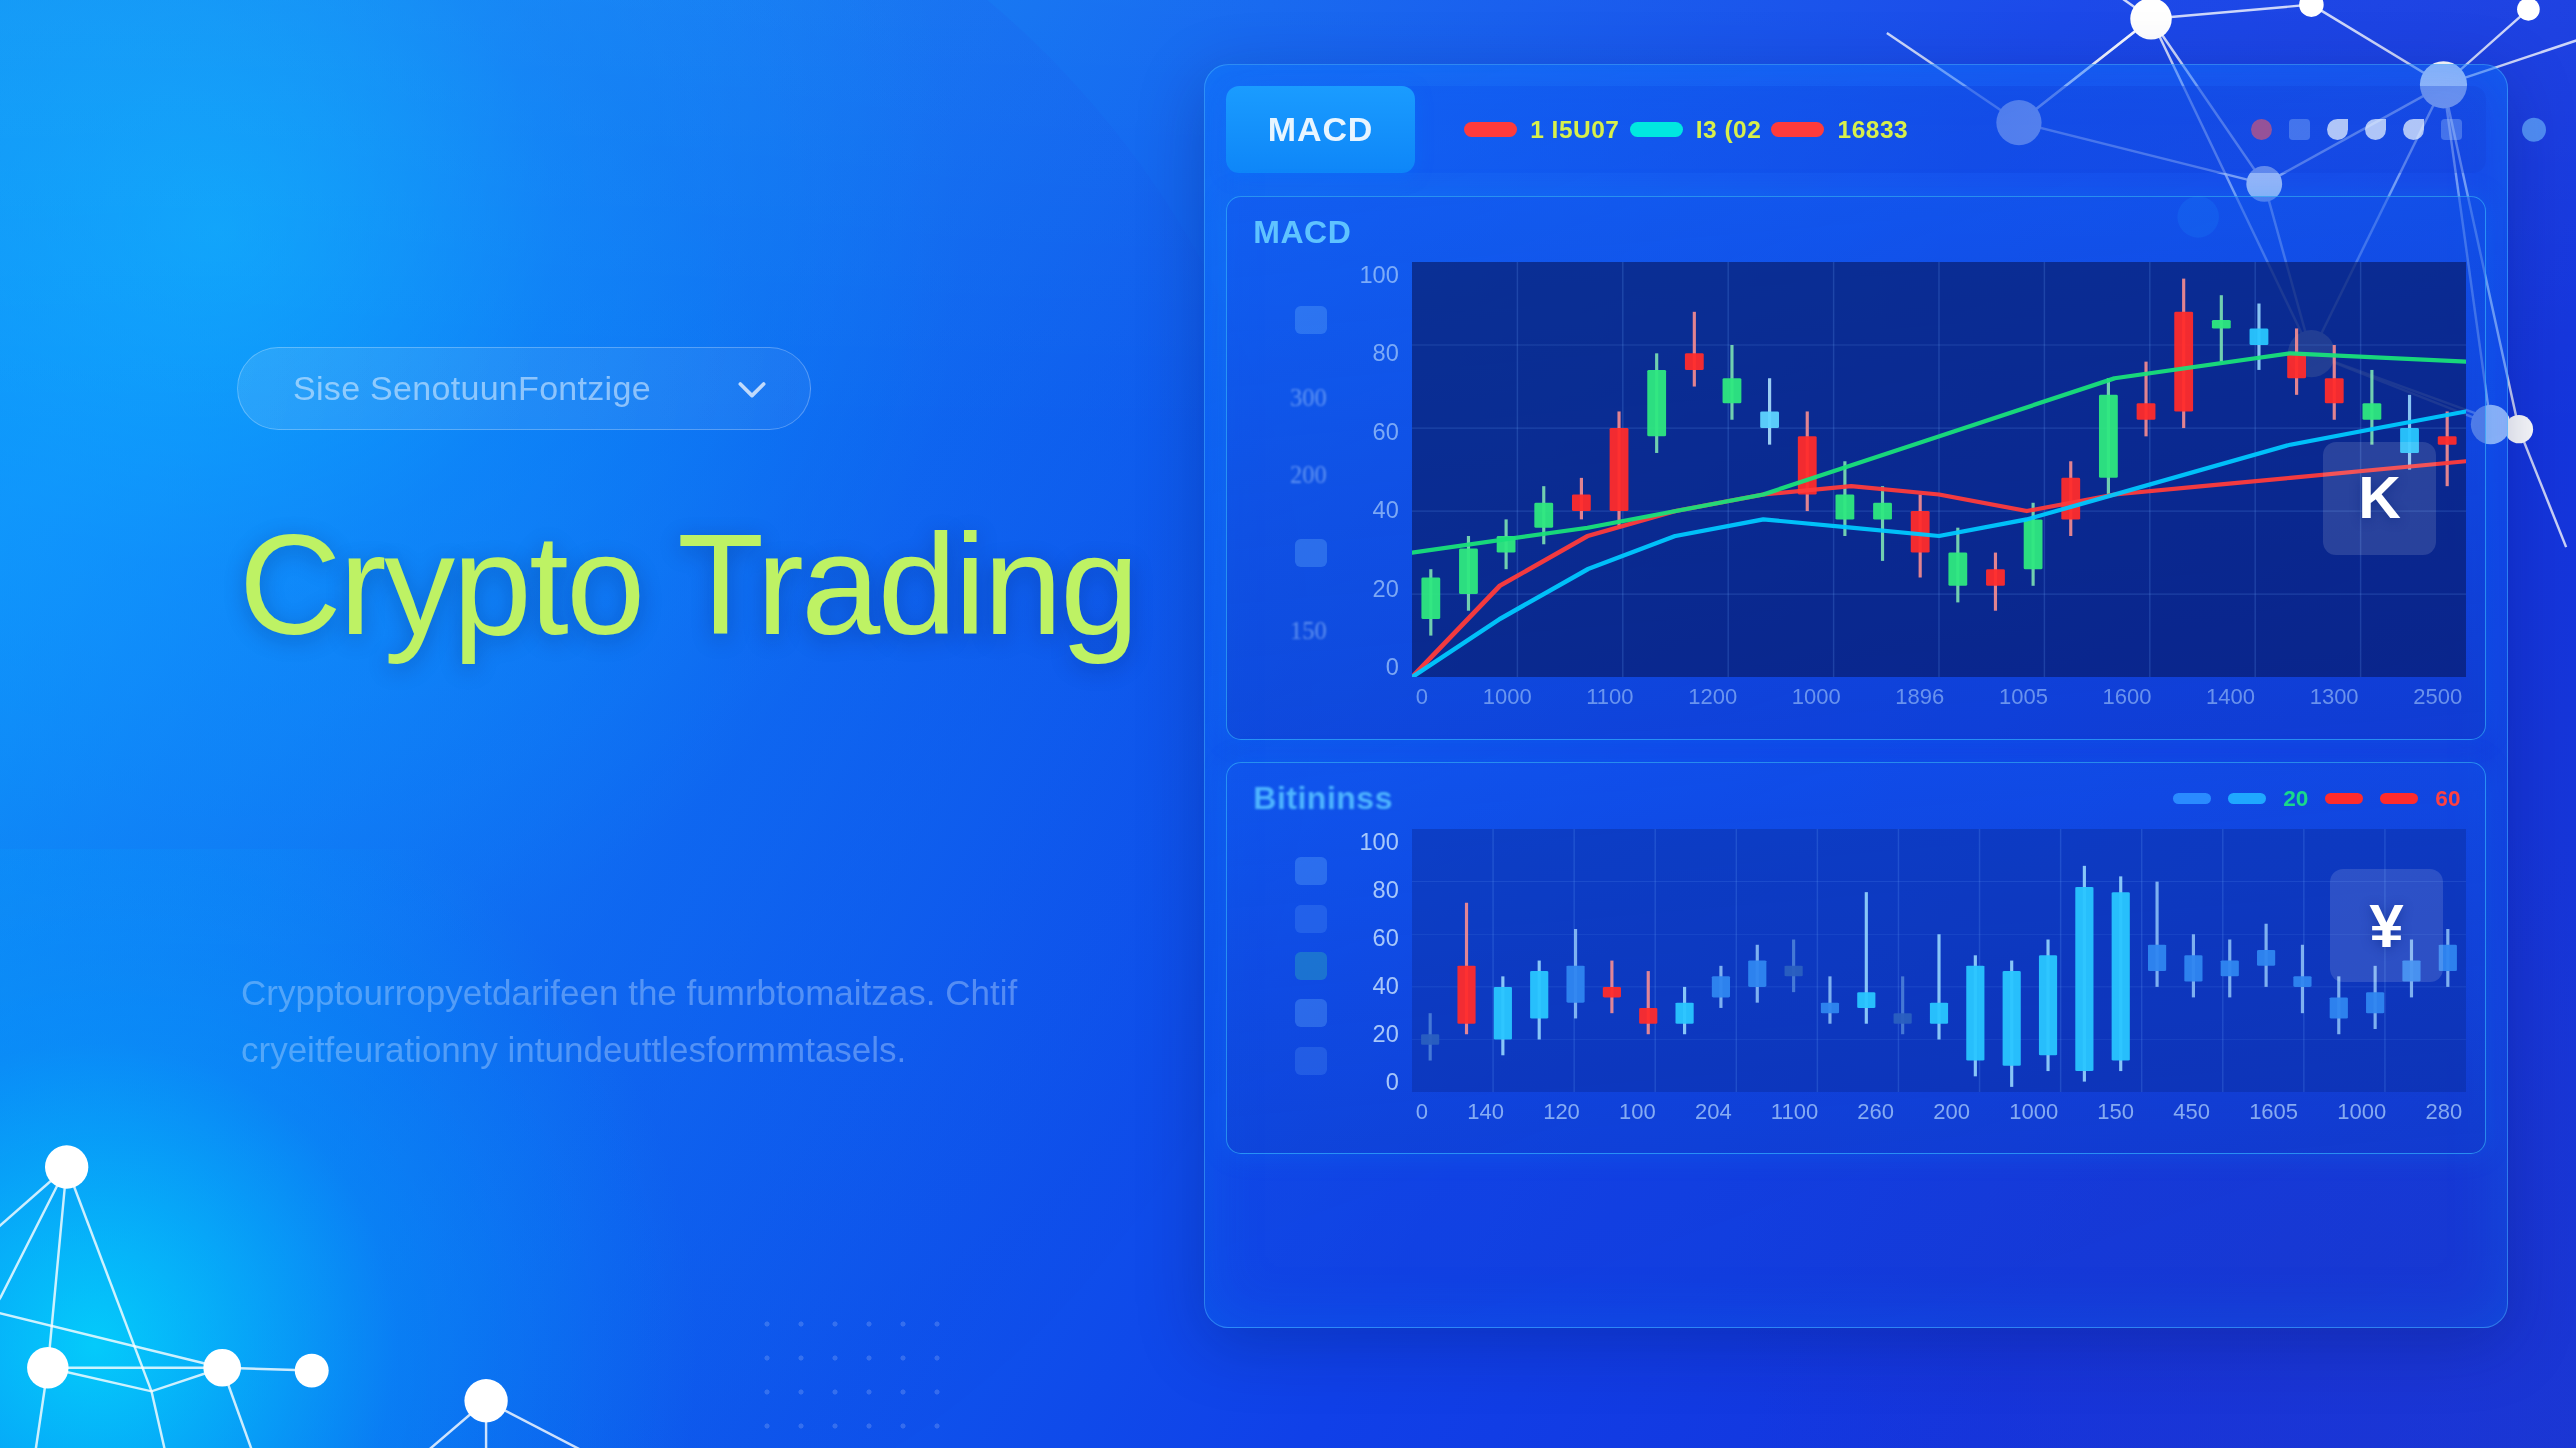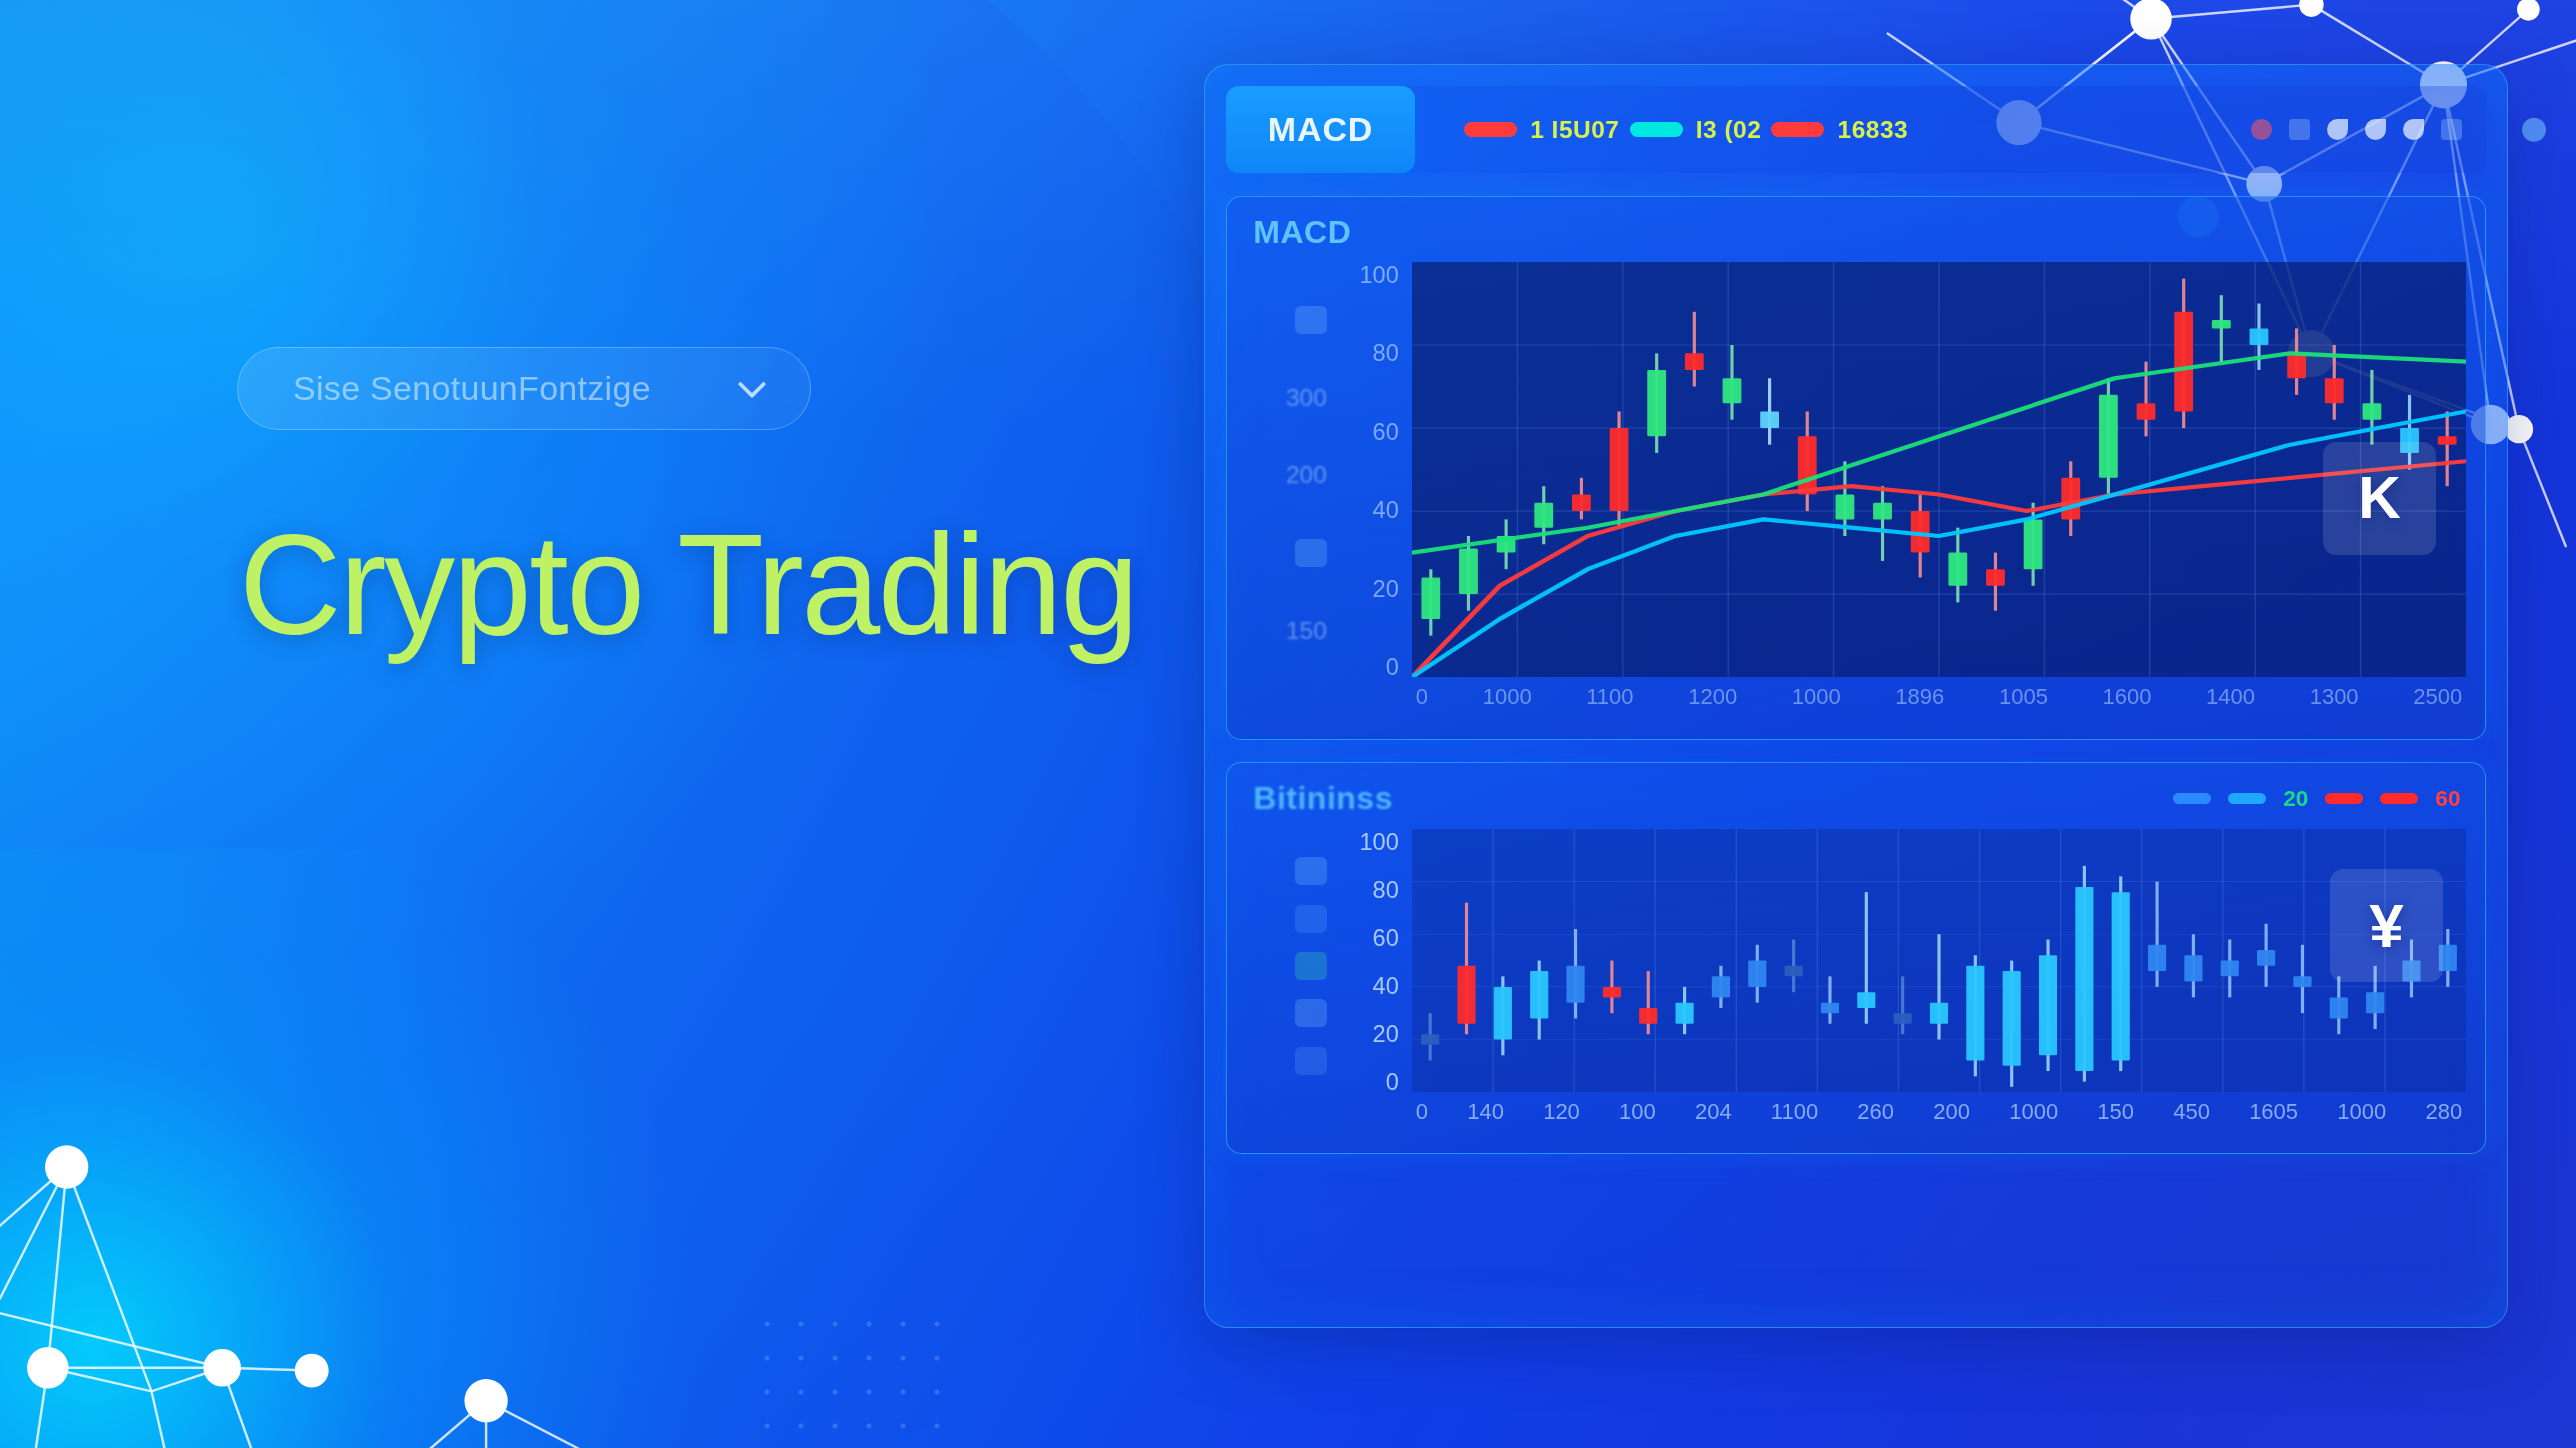--- a/index.html
+++ b/index.html
@@ -161,21 +161,21 @@
     position:absolute; right:24.5px; top:22.6px;
     display:flex; align-items:center; gap:17px;
   }
   .pl-dash { width:38px; height:11.3px; border-radius:5.7px; }
   .pl-num { font-size:22.6px; font-weight:bold; filter:blur(0.6px); }
 
   .plot-wrap { display:flex; height:calc(100% - 53px); }
   .sidecol {
     width:98px; flex:none;
     display:flex; flex-direction:column; justify-content:space-around;
-    align-items:flex-end; padding:24.5px 13.2px 45px 0;
+    align-items:flex-end; padding:24.5px 13.2px 45px 0;font-family:Liberation Serif, serif;
   }
   .side-val { color:rgba(175,212,255,.50); font-size:24.5px; filter:blur(0.8px); }
   .side-ico { width:32px; height:28px; border-radius:5.7px; background:rgba(120,190,255,.28); }
 
   .yaxis {
     width:72px; flex:none;
     display:flex; flex-direction:column; justify-content:space-between;
     align-items:flex-end; padding:5.7px 13.2px 34px 0;
   }
   .ytick { color:rgba(190,222,255,.62); font-size:23.6px; filter:blur(0.5px); }
@@ -288,20 +288,24 @@
     <span class="pill-text">Sise SenotuunFontzige</span>
     <svg class="chev" viewBox="0 0 24 24" fill="none" stroke="#ffffff" stroke-opacity=".85" stroke-width="2.2" stroke-linecap="round" stroke-linejoin="round">
       <polyline points="5,9 12,16 19,9"></polyline>
     </svg>
   </div>
 
   <h1 class="headline">
     <span>Crypto Trading</span>
   </h1>
 
+  <p class="subtitle">
+    <span>Crypptourropyetdarifeen the fumrbtomaitzas. Chtif</span>
+    <span>cryeitfeurationny intundeuttlesformmtasels.</span>
+  </p>
 </div>
 
 <div class="dash">
 
   <div class="toolbar">
     <div class="tab-macd">
       <span>MACD</span>
     </div>
     <div class="legend-bar">
       <div class="lg">

